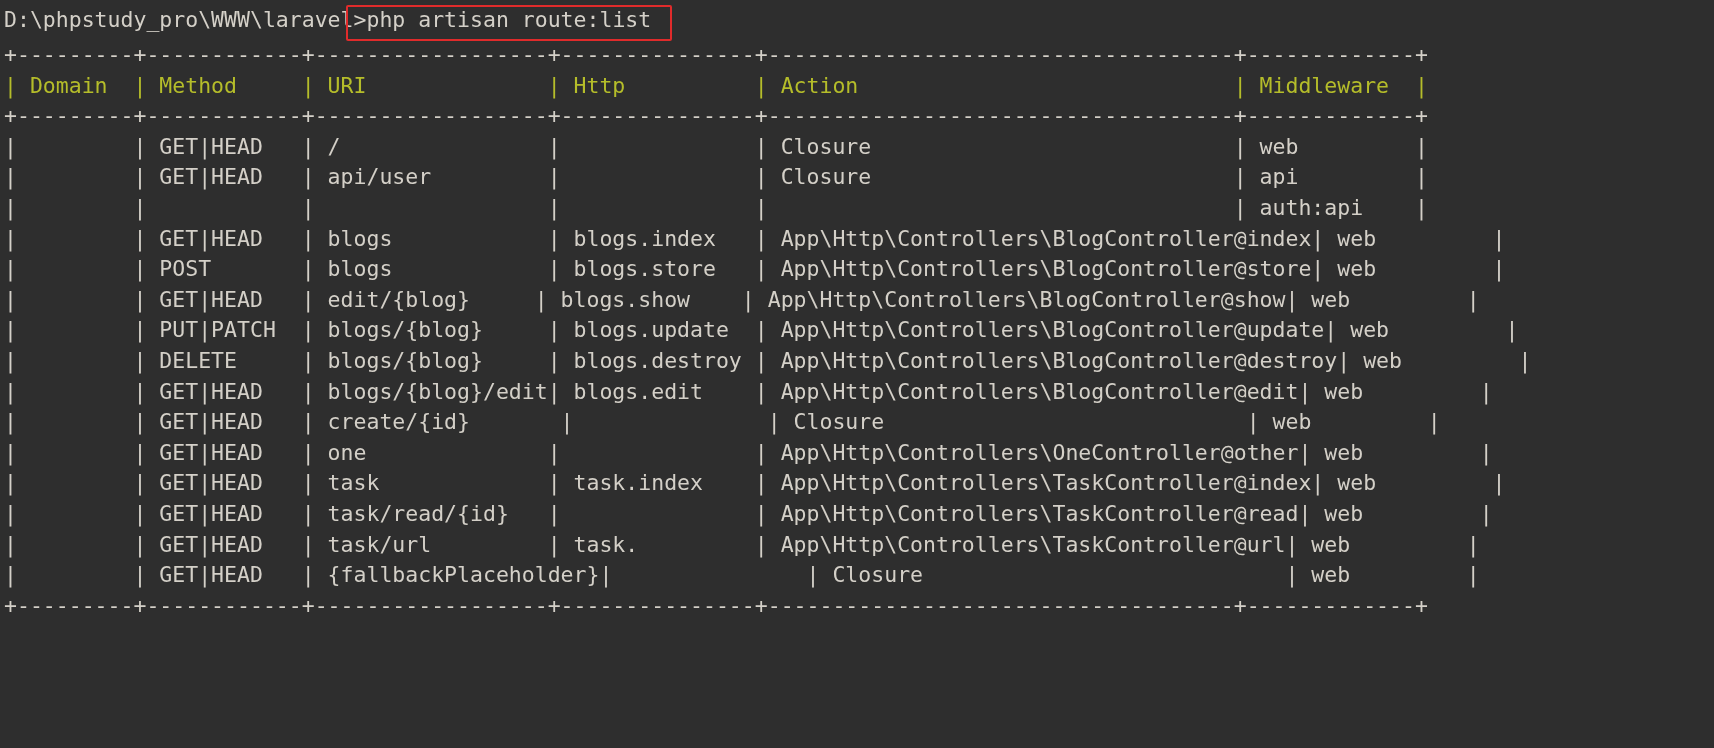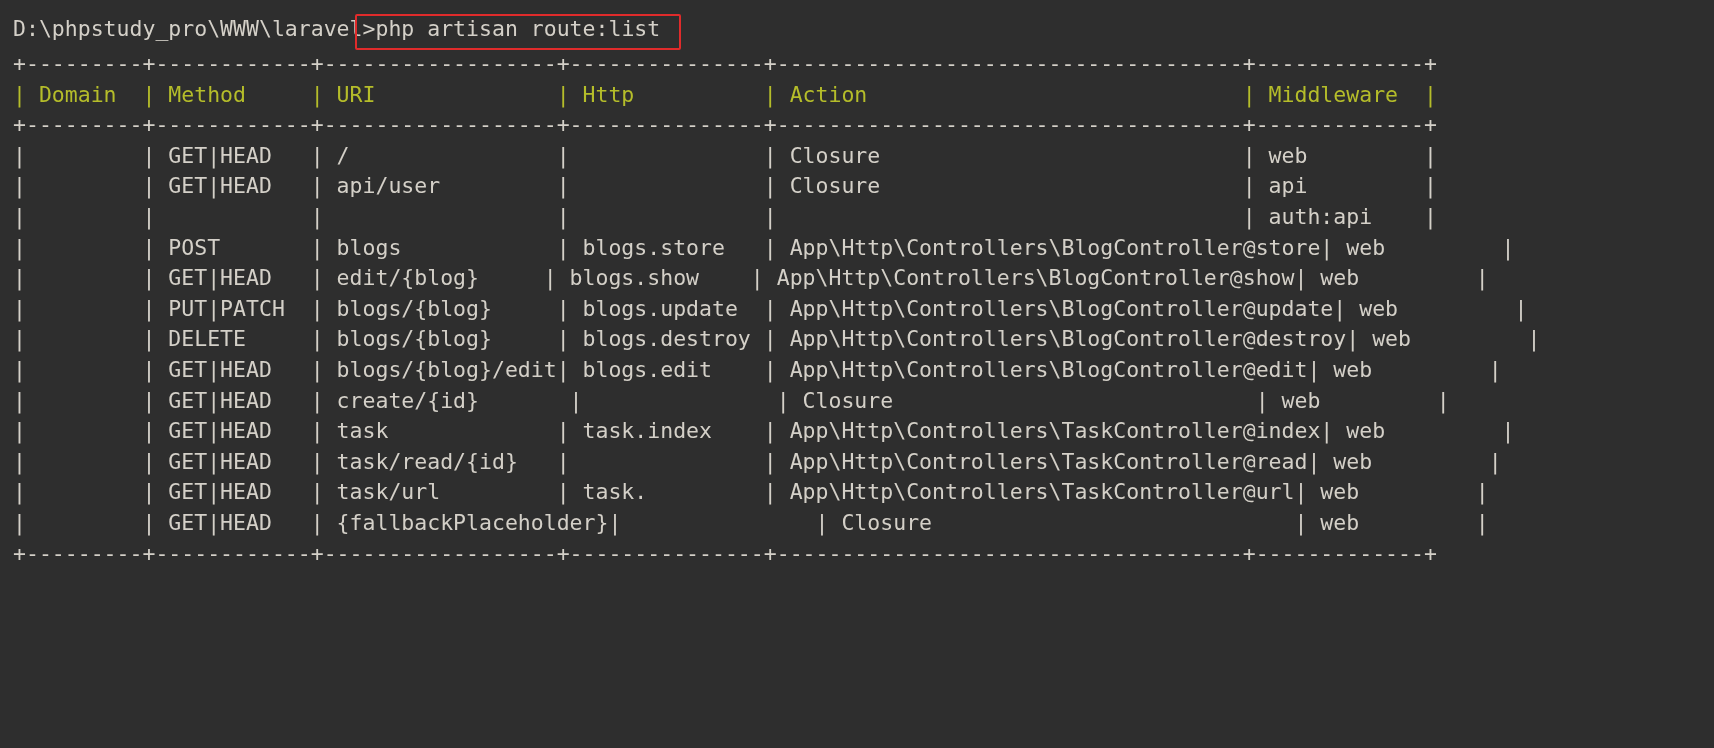--- a/index.html
+++ b/index.html
@@ -12,21 +12,21 @@
     width: 1714px;
     height: 748px;
     overflow: hidden;
     font-family: "DejaVu Sans Mono", "Liberation Mono", monospace;
   }
   #terminal {
     position: relative;
     width: 1714px;
     height: 748px;
     background: #2e2e2e;
-    padding: 9px;
+    padding: 0;
     box-sizing: border-box;
   }
   pre.term-line {
     margin: 0;
     padding: 0;
     font-family: "DejaVu Sans Mono", "Liberation Mono", monospace;
     font-size: 21.5px;
     line-height: 30.6px;
     letter-spacing: 0px;
     white-space: pre;
@@ -75,26 +75,28 @@
   </div>
 
   <div class="table-wrap">
     <pre class="term-line rule">+---------+------------+------------------+---------------+------------------------------------+-------------+</pre>
     <pre class="term-line"><span id="hdrline" class="hdr">| Domain  | Method     | URI              | Http          | Action                             | Middleware  |</span></pre>
     <pre class="term-line rule">+---------+------------+------------------+---------------+------------------------------------+-------------+</pre>
     <div id="rowhost">
         <pre class="term-line cell">|         | GET|HEAD   | /                |               | Closure                            | web         |</pre>
         <pre class="term-line cell">|         | GET|HEAD   | api/user         |               | Closure                            | api         |</pre>
         <pre class="term-line cell">|         |            |                  |               |                                    | auth:api    |</pre>
+        <pre class="term-line cell">|         | GET|HEAD   | blogs            | blogs.index   | App\Http\Controllers\BlogController@index| web         |</pre>
         <pre class="term-line cell">|         | POST       | blogs            | blogs.store   | App\Http\Controllers\BlogController@store| web         |</pre>
         <pre class="term-line cell">|         | GET|HEAD   | edit/{blog}     | blogs.show    | App\Http\Controllers\BlogController@show| web         |</pre>
         <pre class="term-line cell">|         | PUT|PATCH  | blogs/{blog}     | blogs.update  | App\Http\Controllers\BlogController@update| web         |</pre>
         <pre class="term-line cell">|         | DELETE     | blogs/{blog}     | blogs.destroy | App\Http\Controllers\BlogController@destroy| web         |</pre>
         <pre class="term-line cell">|         | GET|HEAD   | blogs/{blog}/edit| blogs.edit    | App\Http\Controllers\BlogController@edit| web         |</pre>
         <pre class="term-line cell">|         | GET|HEAD   | create/{id}       |               | Closure                            | web         |</pre>
+        <pre class="term-line cell">|         | GET|HEAD   | one              |               | App\Http\Controllers\OneController@other| web         |</pre>
         <pre class="term-line cell">|         | GET|HEAD   | task             | task.index    | App\Http\Controllers\TaskController@index| web         |</pre>
         <pre class="term-line cell">|         | GET|HEAD   | task/read/{id}   |               | App\Http\Controllers\TaskController@read| web         |</pre>
         <pre class="term-line cell">|         | GET|HEAD   | task/url         | task.         | App\Http\Controllers\TaskController@url| web         |</pre>
         <pre class="term-line cell">|         | GET|HEAD   | {fallbackPlaceholder}|               | Closure                            | web         |</pre>
       </div>
     <pre class="term-line rule">+---------+------------+------------------+---------------+------------------------------------+-------------+</pre>
   </div>
 
 </div>
 

